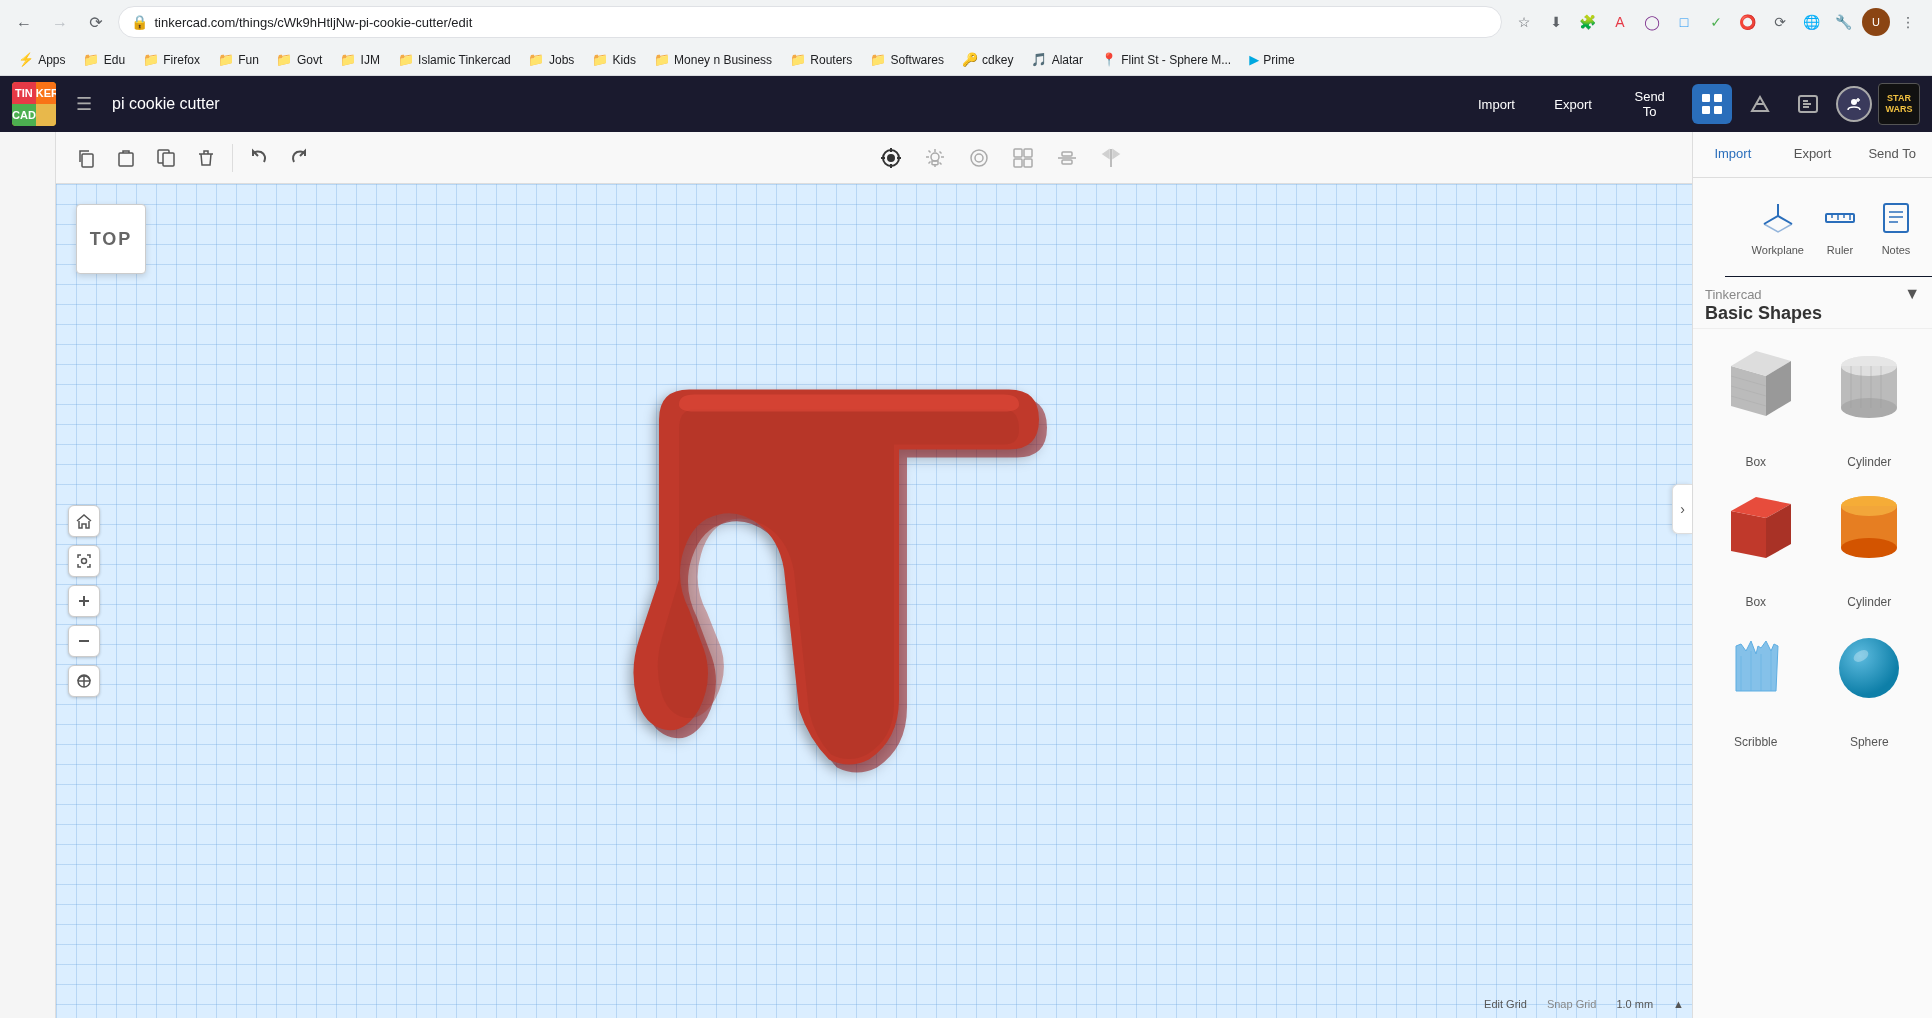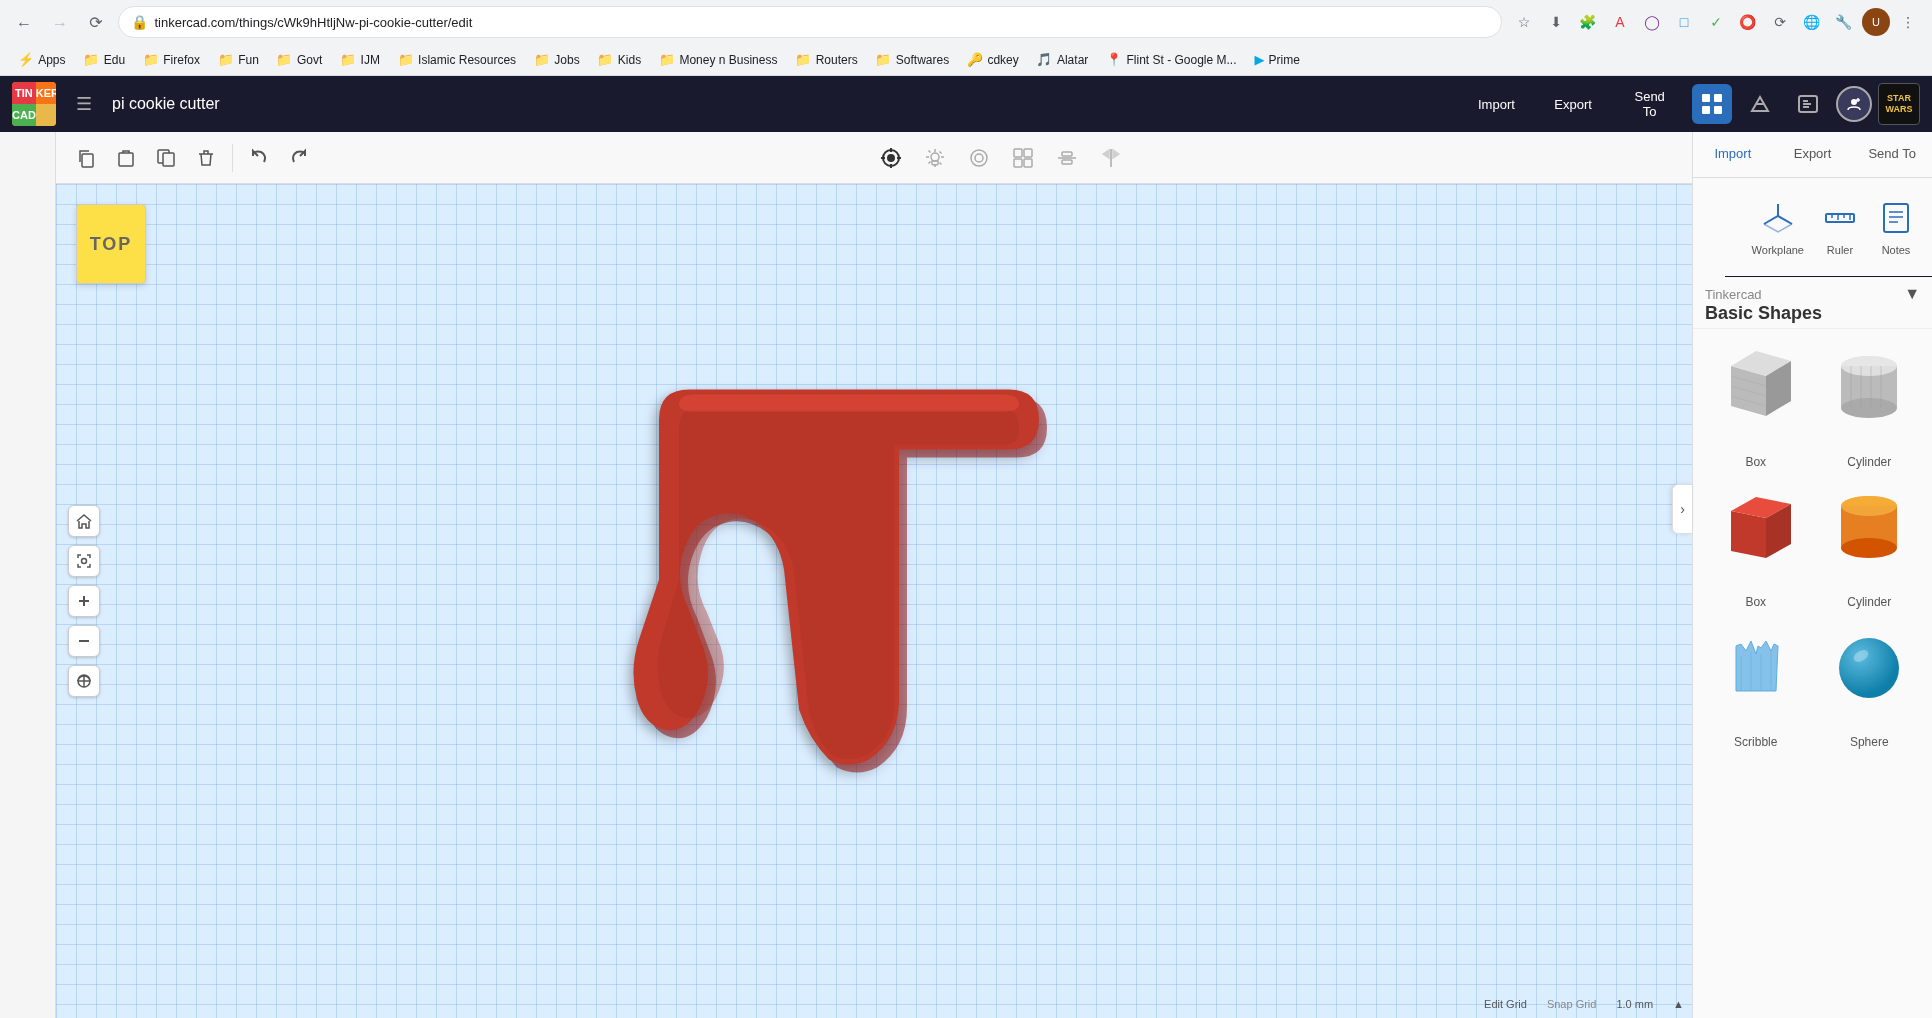--- a/index.html
+++ b/index.html
@@ -57,21 +57,21 @@
     .canvas-grid { width: 100%; height: 100%; position: absolute; background-image: 
       linear-gradient(to right, rgba(100,160,220,0.3) 1px, transparent 1px),
       linear-gradient(to bottom, rgba(100,160,220,0.3) 1px, transparent 1px);
       background-size: 20px 20px; }
 
     
     .pi-container { position: absolute; top: 50%; left: 50%; transform: translate(-55%, -50%); }
     .pi-svg { filter: drop-shadow(-4px 4px 6px rgba(0,0,0,0.3)); }
 
     
-    .top-view { position: absolute; top: 20px; left: 20px; width: 70px; height: 80px; background: #fde047; border: 1px solid #ccc; border-radius: 4px; display: flex; align-items: center; justify-content: center; box-shadow: 0 2px 6px rgba(0,0,0,0.15); }
+    .top-view { position: absolute; top: 20px; left: 20px; width: 70px; height: 70px; background: #ffffff; border: 1px solid #ccc; border-radius: 4px; display: flex; align-items: center; justify-content: center; box-shadow: 0 2px 6px rgba(0,0,0,0.15); }
     .top-view-text { font-size: 18px; font-weight: bold; color: #666; letter-spacing: 2px; }
     .view-ctrl-btn { width: 32px; height: 32px; border-radius: 6px; border: 1px solid #ccc; background: white; cursor: pointer; display: flex; align-items: center; justify-content: center; color: #555; font-size: 16px; box-shadow: 0 1px 3px rgba(0,0,0,0.2); }
 
     
     .canvas-bottom-info { position: absolute; bottom: 8px; right: 8px; font-size: 11px; color: #666; display: flex; gap: 20px; }
 
     
     .right-panel { width: 240px; background: #fafafa; border-left: 1px solid #ddd; display: flex; flex-direction: column; flex-shrink: 0; }
     .right-panel-actions { display: flex; border-bottom: 1px solid #ddd; }
     .rp-action-btn { flex: 1; padding: 14px 8px; border: none; background: transparent; cursor: pointer; font-size: 13px; color: #555; text-align: center; border-bottom: 2px solid transparent; }
@@ -145,21 +145,21 @@
     <div class="bookmark-item">
       <span style="color:#fbbc04; font-size:13px;">📁</span>
       <span>Govt</span>
     </div>
     <div class="bookmark-item">
       <span style="color:#fbbc04; font-size:13px;">📁</span>
       <span>IJM</span>
     </div>
     <div class="bookmark-item">
       <span style="color:#fbbc04; font-size:13px;">📁</span>
-      <span>Islamic Resources</span>
+      <span>Islamic Tinkercad</span>
     </div>
     <div class="bookmark-item">
       <span style="color:#fbbc04; font-size:13px;">📁</span>
       <span>Jobs</span>
     </div>
     <div class="bookmark-item">
       <span style="color:#fbbc04; font-size:13px;">📁</span>
       <span>Kids</span>
     </div>
     <div class="bookmark-item">
@@ -177,21 +177,21 @@
     <div class="bookmark-item">
       <span style="font-size:13px;">🔑</span>
       <span>cdkey</span>
     </div>
     <div class="bookmark-item">
       <span style="color:#e63946; font-size:13px;">🎵</span>
       <span>Alatar</span>
     </div>
     <div class="bookmark-item">
       <span style="color:#4285f4; font-size:13px;">📍</span>
-      <span>Flint St - Google M...</span>
+      <span>Flint St - Sphere M...</span>
     </div>
     <div class="bookmark-item">
       <span style="color:#00a8e0; font-size:13px;">▶</span>
       <span>Prime</span>
     </div>
   </div>
 </div>
 
 <div class="app-container">
 

